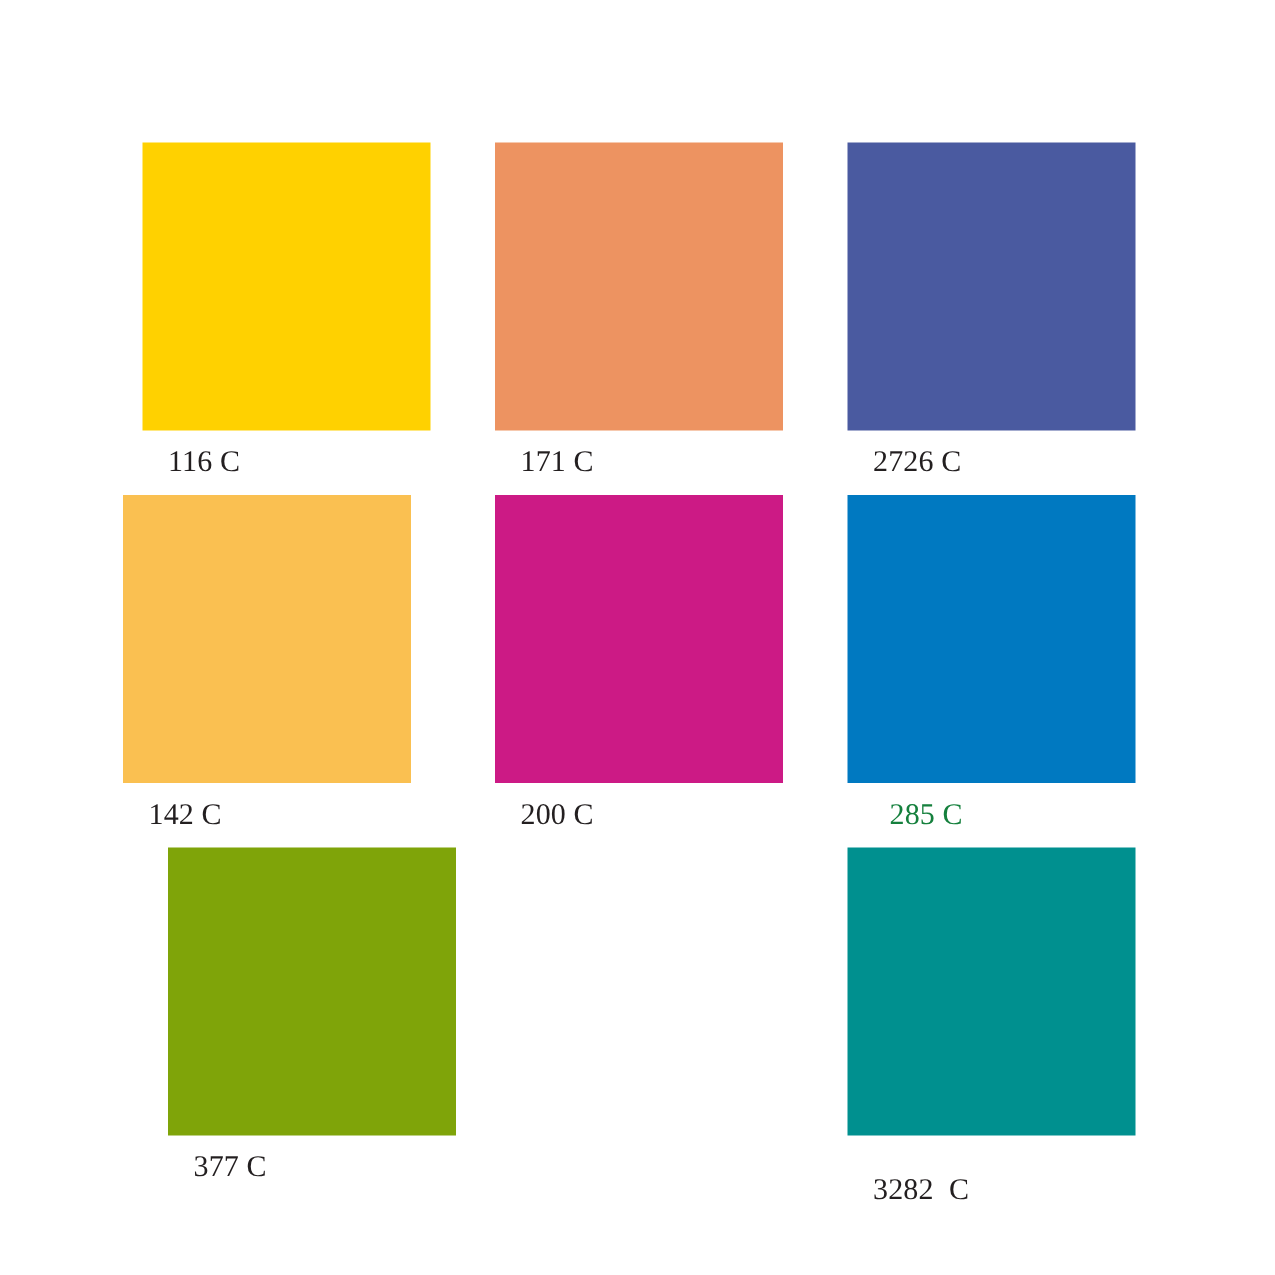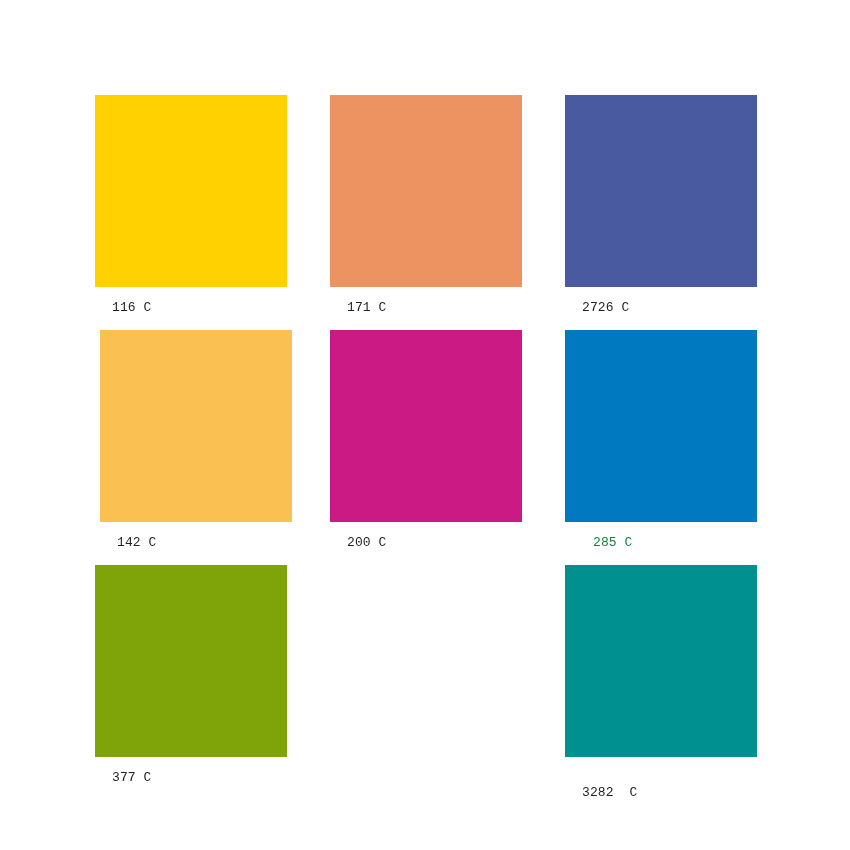--- a/index.html
+++ b/index.html
@@ -28,57 +28,57 @@
   }
 
   .swatch-chip {
     width: 192px;
     height: 192px;
     display: block;
   }
 
   .swatch-label {
     margin-top: 11px;
-    font-size: 13px;
+    font-size: 20px;
     line-height: 20px;
     color: #231f20;
     letter-spacing: 0.1px;
     white-space: pre;
-    font-family: Liberation Mono, monospace;
+    font-family: Liberation Serif, serif;
   }
 </style>
 </head>
 <body style="background: rgb(255, 255, 255);">
 
 <div id="swatch-board" style="background: rgb(255, 255, 255);">
     <div class="swatch-cell" style="left: 95px; top: 95px; width: 192px;">
       <div class="swatch-chip" style="width: 192px; height: 192px; background: rgb(255, 209, 0);"></div>
       <div class="swatch-label" style="margin-left: 17px; color: rgb(35, 31, 32);">116 C</div>
     </div>
     <div class="swatch-cell" style="left: 330px; top: 95px; width: 232px;">
       <div class="swatch-chip" style="width: 192px; height: 192px; background: rgb(237, 147, 97);"></div>
       <div class="swatch-label" style="margin-left: 17px; color: rgb(35, 31, 32);">171 C</div>
     </div>
     <div class="swatch-cell" style="left: 565px; top: 95px; width: 204px;">
       <div class="swatch-chip" style="width: 192px; height: 192px; background: rgb(74, 90, 160);"></div>
       <div class="swatch-label" style="margin-left: 17px; color: rgb(35, 31, 32);">2726 C</div>
     </div>
-    <div class="swatch-cell" style="left: 100px; top: 330px; width: 220px;">
+    <div class="swatch-cell" style="left: 82px; top: 330px; width: 220px;">
       <div class="swatch-chip" style="width: 192px; height: 192px; background: rgb(250, 192, 81);"></div>
       <div class="swatch-label" style="margin-left: 17px; color: rgb(35, 31, 32);">142 C</div>
     </div>
     <div class="swatch-cell" style="left: 330px; top: 330px; width: 192px;">
       <div class="swatch-chip" style="width: 192px; height: 192px; background: rgb(204, 26, 133);"></div>
       <div class="swatch-label" style="margin-left: 17px; color: rgb(35, 31, 32);">200 C</div>
     </div>
     <div class="swatch-cell" style="left: 565px; top: 330px; width: 192px;">
       <div class="swatch-chip" style="width: 192px; height: 192px; background: rgb(0, 121, 193);"></div>
       <div class="swatch-label" style="margin-left: 28px; color: #15803d;">285 C</div>
     </div>
-    <div class="swatch-cell" style="left: 95px; top: 565px; width: 162px;">
+    <div class="swatch-cell" style="left: 112px; top: 565px; width: 162px;">
       <div class="swatch-chip" style="width: 192px; height: 192px; background: rgb(127, 164, 9);"></div>
       <div class="swatch-label" style="margin-left: 17px; color: rgb(35, 31, 32);">377 C</div>
     </div>
     <div class="swatch-cell" style="left: 565px; top: 565px; width: 192px;">
       <div class="swatch-chip" style="width: 192px; height: 192px; background: rgb(0, 144, 143);"></div>
       <div class="swatch-label" style="margin-left: 17px; color: rgb(35, 31, 32); margin-top: 26px;">3282  C</div>
     </div>
   </div>
 
 </body></html>

